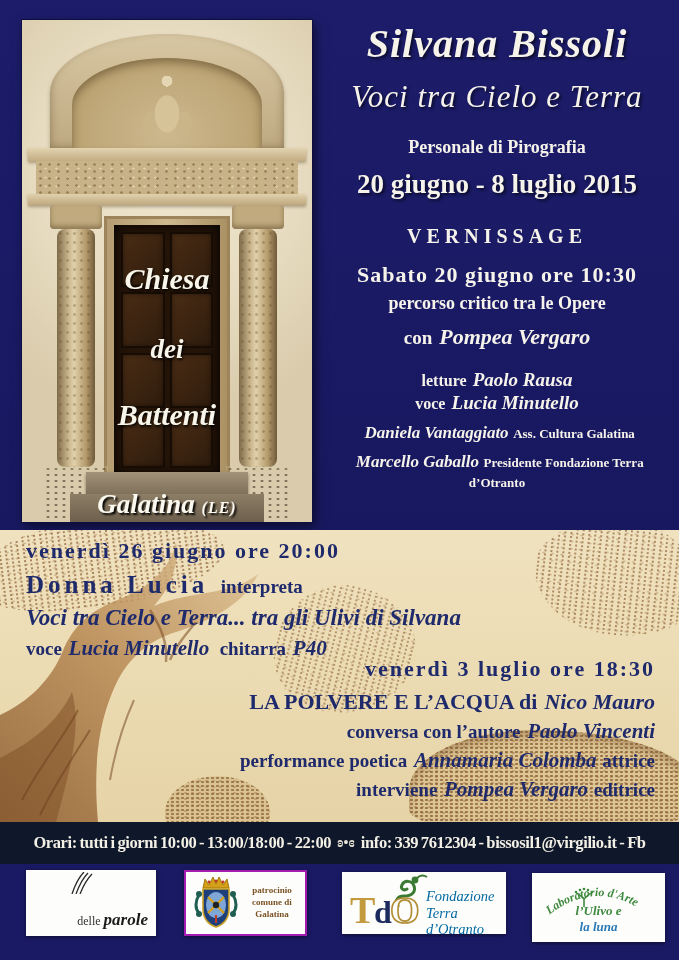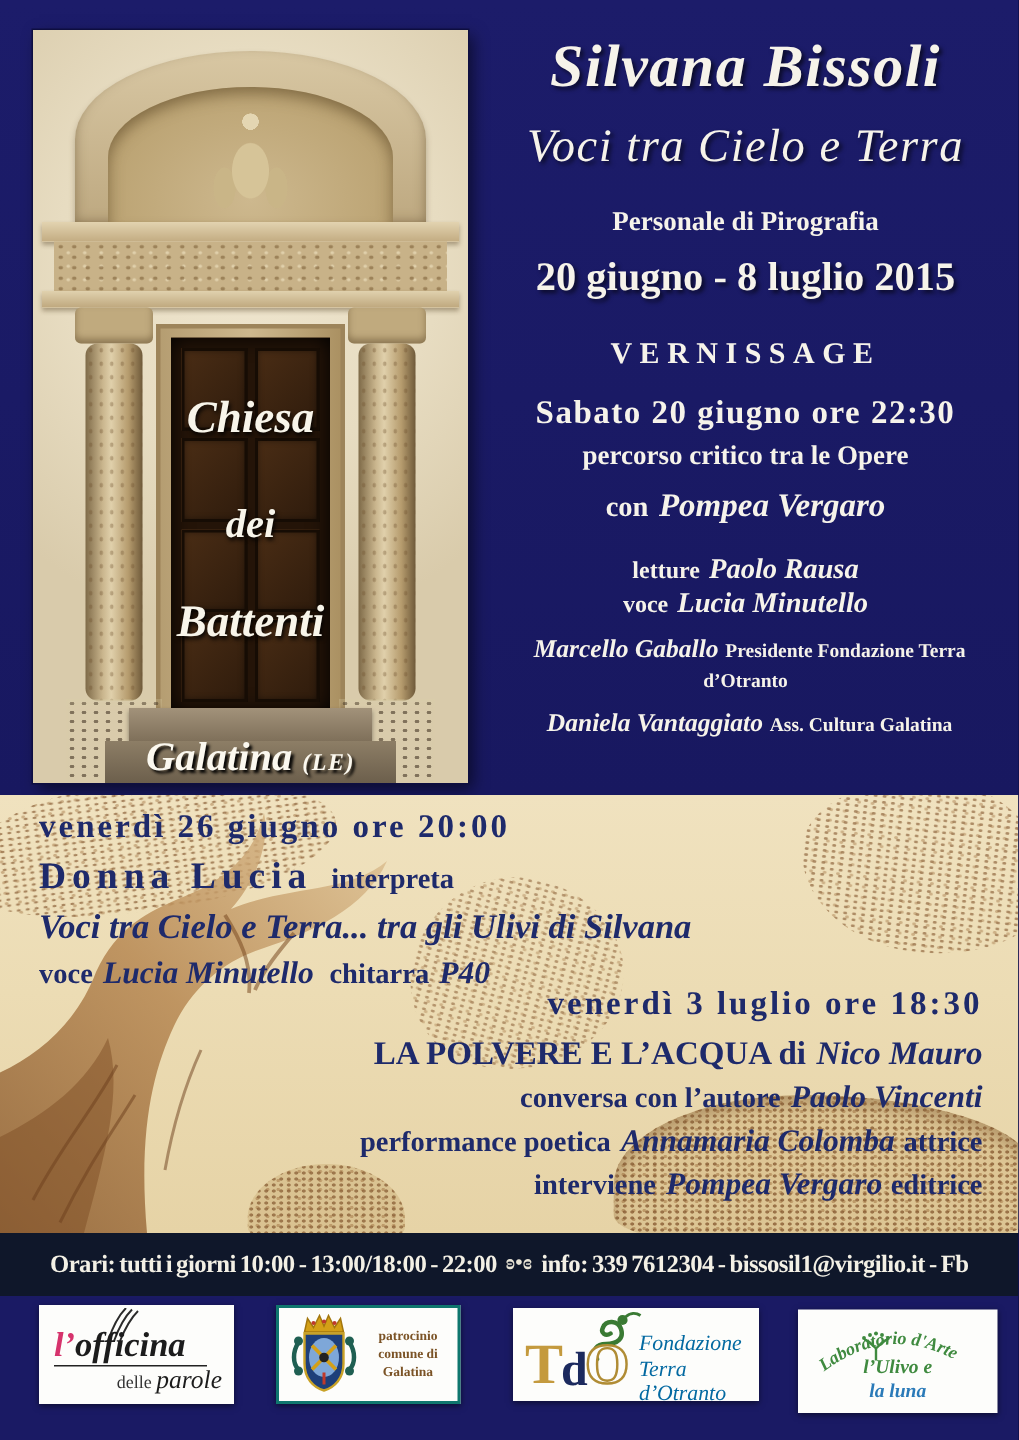--- a/index.html
+++ b/index.html
@@ -145,33 +145,33 @@
   .info-bar { position:absolute; left:0; top:822px; width:679px; height:42px;
     background:#0f172a; display:flex; align-items:center; justify-content:center;
     color:#f3f0e5; font-weight:bold; font-size:16.5px; letter-spacing:-0.4px; word-spacing:-1px;
     white-space:nowrap; }
   .info-bar .orn { font-size:14px; margin:0 6px; letter-spacing:0; color:#e8e4d5; }
 
   
   .footer { position:absolute; left:0; top:864px; width:679px; height:96px; background:#1a1a64; }
   .logo-card { position:absolute; background:#fdfdfb; box-shadow:0 1px 4px rgba(0,0,0,.5); overflow:hidden; }
   .card-1 { left:26px; top:6px; width:130px; height:66px; }
-  .card-2 { left:184px; top:6px; width:123px; height:66px; border:2px solid #0f766e; }
+  .card-2 { left:184px; top:6px; width:123px; height:66px; border:2px solid #a21caf; }
   .card-3 { left:342px; top:8px; width:164px; height:62px; }
   .card-4 { left:532px; top:9px; width:133px; height:69px; }
 
   
   .l1-wrap { position:relative; width:100%; height:100%; color:#1c1c1c; }
   .l1-line1 { position:absolute; left:10px; top:14px; font-size:23px; font-style:italic; font-weight:bold;
     border-bottom:1.5px solid #222; padding-right:14px; padding-bottom:0px; }
   .l1-apos { color:#d6336c; }
   .l1-feather { position:absolute; left:42px; top:2px; }
   .l1-line2 { position:absolute; right:8px; top:40px; }
   .l1-delle { font-size:12px; color:#333; }
-  .l1-parole { font-size:17px; font-style:italic; font-weight:normal; margin-left:3px; }
+  .l1-parole { font-size:17px; font-style:italic; font-weight:bold; margin-left:3px; }
 
   
   .l2-wrap { position:relative; width:100%; height:100%; display:flex; align-items:center; }
   .l2-crest { margin-left:7px; flex:0 0 auto; }
   .l2-text { flex:1; text-align:center; color:#7b5326; font-weight:bold; font-size:9px; line-height:1.3; }
 
   
   .l3-wrap { position:relative; width:100%; height:100%; }
   .l3-T { position:absolute; left:8px; top:16px; font-size:38px; font-weight:bold; color:#c49a3e; }
   .l3-d { position:absolute; left:32px; top:22px; font-size:32px; font-weight:bold; color:#1c2a5e; }
@@ -231,36 +231,36 @@
         <span class="suffix">(LE)</span>
       </div>
     </div>
 
     <div class="top-text">
       <div class="artist shadowed">Silvana Bissoli</div>
       <div class="title shadowed">Voci tra Cielo e Terra</div>
       <div class="subtitle">Personale di Pirografia</div>
       <div class="dates shadowed">20 giugno - 8 luglio 2015</div>
       <div class="vernissage">VERNISSAGE</div>
-      <div class="vern-when">Sabato 20 giugno ore 22:30</div>
+      <div class="vern-when">Sabato 20 giugno ore 10:30</div>
       <div class="vern-what">percorso critico tra le Opere</div>
       <div class="con-line">
         <span>con</span><span class="name">Pompea Vergaro</span>
       </div>
       <div class="letture-line">
         <span>letture</span><span class="name">Paolo Rausa</span>
       </div>
       <div class="voce-line">
         <span>voce</span><span class="name">Lucia Minutello</span>
       </div>
       <div class="guest">
+        <span class="name">Daniela Vantaggiato</span><span class="role">Ass. Cultura Galatina</span>
+      </div>
+      <div class="guest">
         <span class="name">Marcello Gaballo</span><span class="role">Presidente Fondazione Terra d’Otranto</span>
-      </div>
-      <div class="guest">
-        <span class="name">Daniela Vantaggiato</span><span class="role">Ass. Cultura Galatina</span>
       </div>
     </div>
   </div>
 
   <div class="middle-section">
     <div class="speckle fol-a"></div>
     <div class="speckle fol-b"></div>
     <div class="speckle fol-c"></div>
     <svg class="tree-svg" width="360" height="292" viewBox="0 0 360 292">
       <defs>
@@ -314,23 +314,20 @@
     <span>info: 339 7612304 - bissosil1@virgilio.it - Fb</span>
   </div>
 
   <div class="footer">
 
     <div class="logo-card card-1">
       <div class="l1-wrap">
         <svg class="l1-feather" width="26" height="22" viewBox="0 0 26 22">
           <path d="M4,22 C8,10 12,4 16,0 M8,22 C12,11 16,5 20,1 M12,22 C16,12 20,6 24,2" stroke="#2b2b2b" fill="none" stroke-width="1.3"></path>
         </svg>
-        <div class="l1-line1">
-          <span class="l1-apos">l’</span><span>officina</span>
-        </div>
         <div class="l1-line2">
           <span class="l1-delle">delle</span><span class="l1-parole">parole</span>
         </div>
       </div>
     </div>
 
     <div class="logo-card card-2">
       <div class="l2-wrap">
         <svg class="l2-crest" width="46" height="56" viewBox="0 0 46 56">
           <path d="M10,13 L12,4 L16,10 L20,2 L23,9 L26,2 L30,10 L34,4 L36,13 Z" fill="#d4a017" stroke="#a3770e" stroke-width="1"></path>

